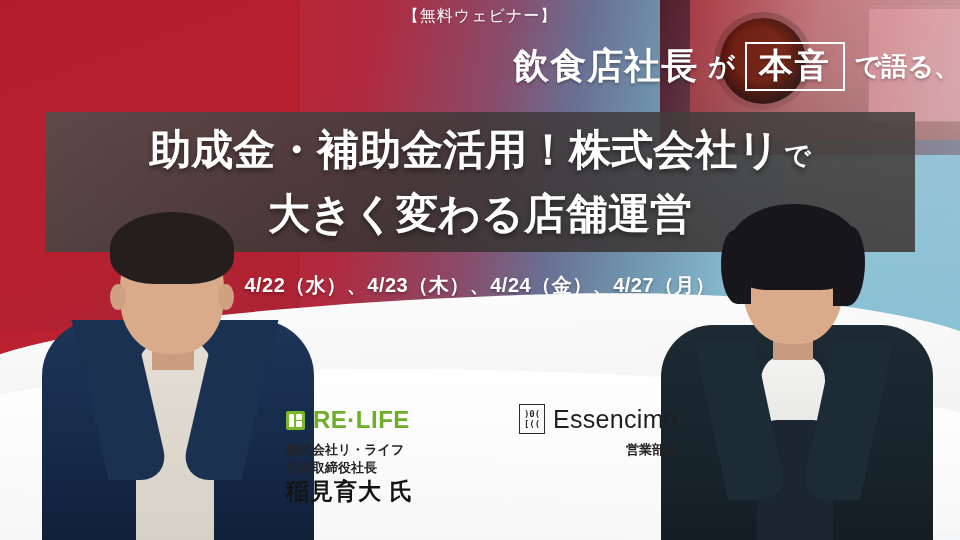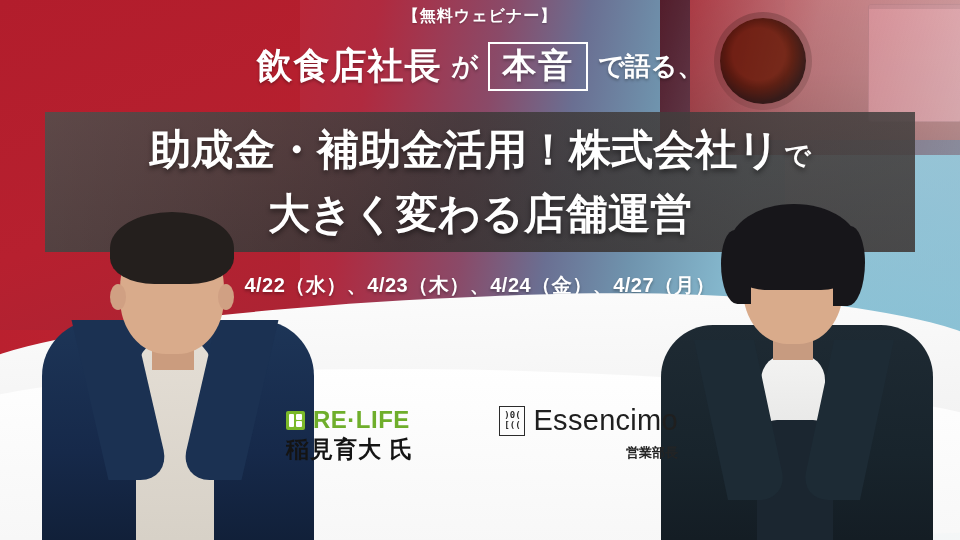--- a/index.html
+++ b/index.html
@@ -69,26 +69,26 @@
     position:absolute; inset:0;
     background:
       linear-gradient(115deg,rgba(120,110,105,.35) 0%,rgba(70,64,62,.15) 45%,rgba(95,88,85,.30) 100%);
   }
 
   
   .kicker{
     position:absolute; top:6px; left:0; width:960px;
     text-align:center;
     color:#fff;
-    font-size:16px; font-weight:700; letter-spacing:1px;
+    font-size:16px; font-weight:400; letter-spacing:1px;
     text-shadow:0 1px 2px rgba(0,0,0,.25);
   }
   .headline{
     position:absolute; top:42px; left:0; width:960px;
-    display:flex; align-items:center; justify-content:center; gap:10px;
+    display:flex; align-items:center; justify-content:flex-end; gap:10px;
     color:#fff;
     text-shadow:0 2px 3px rgba(0,0,0,.28);
   }
   .headline .big{ font-size:36px; font-weight:700; letter-spacing:1px; }
   .headline .mid{ font-size:26px; font-weight:700; }
   .honne-box{
     border:2px solid #ffffff;
     padding:2px 12px 4px;
     font-size:34px; font-weight:700; letter-spacing:2px;
     line-height:1.12;
@@ -231,21 +231,21 @@
     font-size:24px; font-weight:700; color:#6fae2b; letter-spacing:.5px;
   }
 
   .ess-mark{
     width:26px; height:30px; border:1.6px solid #2b2b2b; flex:none;
     display:flex; flex-direction:column; align-items:center; justify-content:center;
     gap:1px; font-size:9px; line-height:1; color:#2b2b2b; font-weight:700;
     font-family:"DejaVu Sans Mono","Liberation Mono",monospace;
   }
   .ess-text{
-    font-size:29px; font-weight:400; color:#1f1f1f; letter-spacing:.3px;
+    font-size:25px; font-weight:400; color:#1f1f1f; letter-spacing:.3px;
   }
 
   .org{ font-size:13px; font-weight:700; line-height:1.35; margin-top:7px; color:#242424; }
   .pname{ font-size:23px; font-weight:700; color:#141414; letter-spacing:1px; }
 </style>
 </head>
 <body>
 
 <div id="stage">
 
@@ -307,20 +307,24 @@
     <div class="hair"></div>
     <div class="hair2"></div>
     <div class="hair3"></div>
   </div>
 
   <div class="speaker speaker-left">
     <div class="logo-row">
       <span class="relife-mark"></span>
       <span class="relife-text">RE·LIFE</span>
     </div>
+    <div class="org">
+      <div>株式会社リ・ライフ</div>
+      <div>代表取締役社長</div>
+    </div>
     <div class="pname">稲見育大 氏</div>
   </div>
 
   <div class="speaker speaker-right">
     <div class="logo-row">
       <span class="ess-mark">
         <span>)0(</span>
         <span>[((</span>
       </span>
       <span class="ess-text">Essencimo</span>

